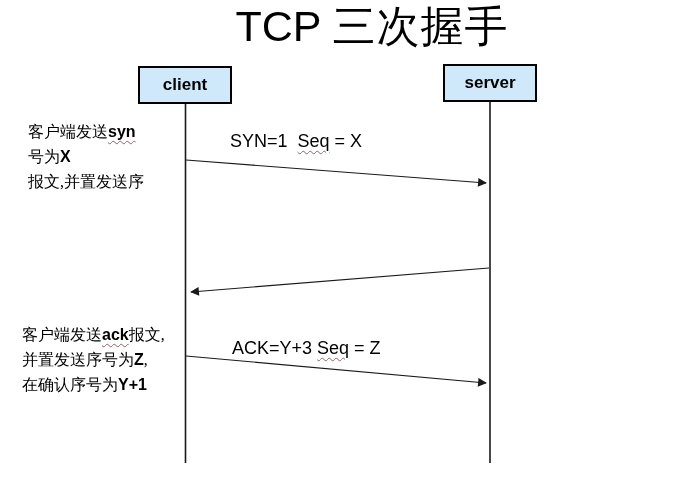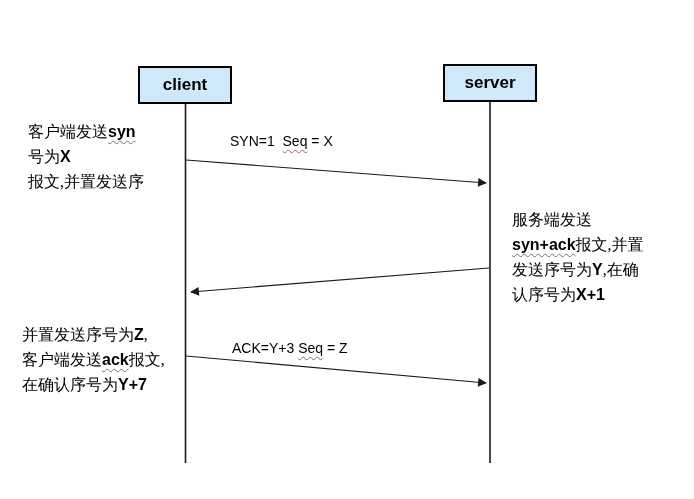--- a/index.html
+++ b/index.html
@@ -43,21 +43,21 @@
   .lines-overlay {
     position: absolute;
     left: 0; top: 0;
     width: 694px; height: 499px;
     pointer-events: none;
   }
   .lifeline { stroke: #1a1a1a; stroke-width: 1.6; }
   .arrow    { stroke: #1a1a1a; stroke-width: 1.1; fill: none; }
   .msg {
     position: absolute;
-    font-size: 14px;
+    font-size: 18px;
     white-space: pre;
     line-height: 22px;
   }
   .msg-1 { left: 230px; top: 130px; }
   .msg-2 { left: 208px; top: 249px; }
   .msg-3 { left: 232px; top: 337px; }
   .wavy {
     text-decoration-line: underline;
     text-decoration-style: wavy;
     text-decoration-color: #8a6a6a;
@@ -77,20 +77,21 @@
   }
   .anno-left-top    { left: 28px;  top: 119px; }
   .anno-right       { left: 512px; top: 207px; }
   .anno-left-bottom { left: 22px;  top: 322px; }
 </style>
 </head>
 <body>
 
 <div class="canvas">
 
+  <h1 class="title"><span class="t-latin">TCP </span><span class="t-cjk">三次握手</span></h1>
 
   <div class="actor-box actor-server">
     <span>server</span>
   </div>
   <div class="actor-box actor-client">
     <span>client</span>
   </div>
 
   <svg class="lines-overlay" viewBox="0 0 694 499" xmlns="http://www.w3.org/2000/svg">
     <defs>
@@ -109,26 +110,20 @@
 
 
   <div class="msg msg-3"><span>ACK=Y+3 </span><span class="wavy">Seq</span><span> = Z</span></div>
 
   <div class="anno anno-left-top">
     <div class="anno-line"><span>客户端发送</span><span class="em wavy">syn</span></div>
     <div class="anno-line"><span>号为</span><span class="em">X</span></div>
     <div class="anno-line"><span>报文,并置发送序</span></div>
   </div>
 
-  <div class="anno anno-right">
-    <div class="anno-line"><span>服务端发送</span></div>
-    <div class="anno-line"><span class="em wavy">syn+ack</span><span>报文,并置</span></div>
-    <div class="anno-line"><span>发送序号为</span><span class="em">Y</span><span>,在确</span></div>
-    <div class="anno-line"><span>认序号为</span><span class="em">X+1</span></div>
-  </div>
 
   <div class="anno anno-left-bottom">
+    <div class="anno-line"><span>客户端发送</span><span class="em wavy">ack</span><span>报文,</span></div>
     <div class="anno-line"><span>并置发送序号为</span><span class="em">Z</span><span>,</span></div>
-    <div class="anno-line"><span>客户端发送</span><span class="em wavy">ack</span><span>报文,</span></div>
-    <div class="anno-line"><span>在确认序号为</span><span class="em">Y+7</span></div>
+    <div class="anno-line"><span>在确认序号为</span><span class="em">Y+1</span></div>
   </div>
 
 </div>
 
 </body></html>

